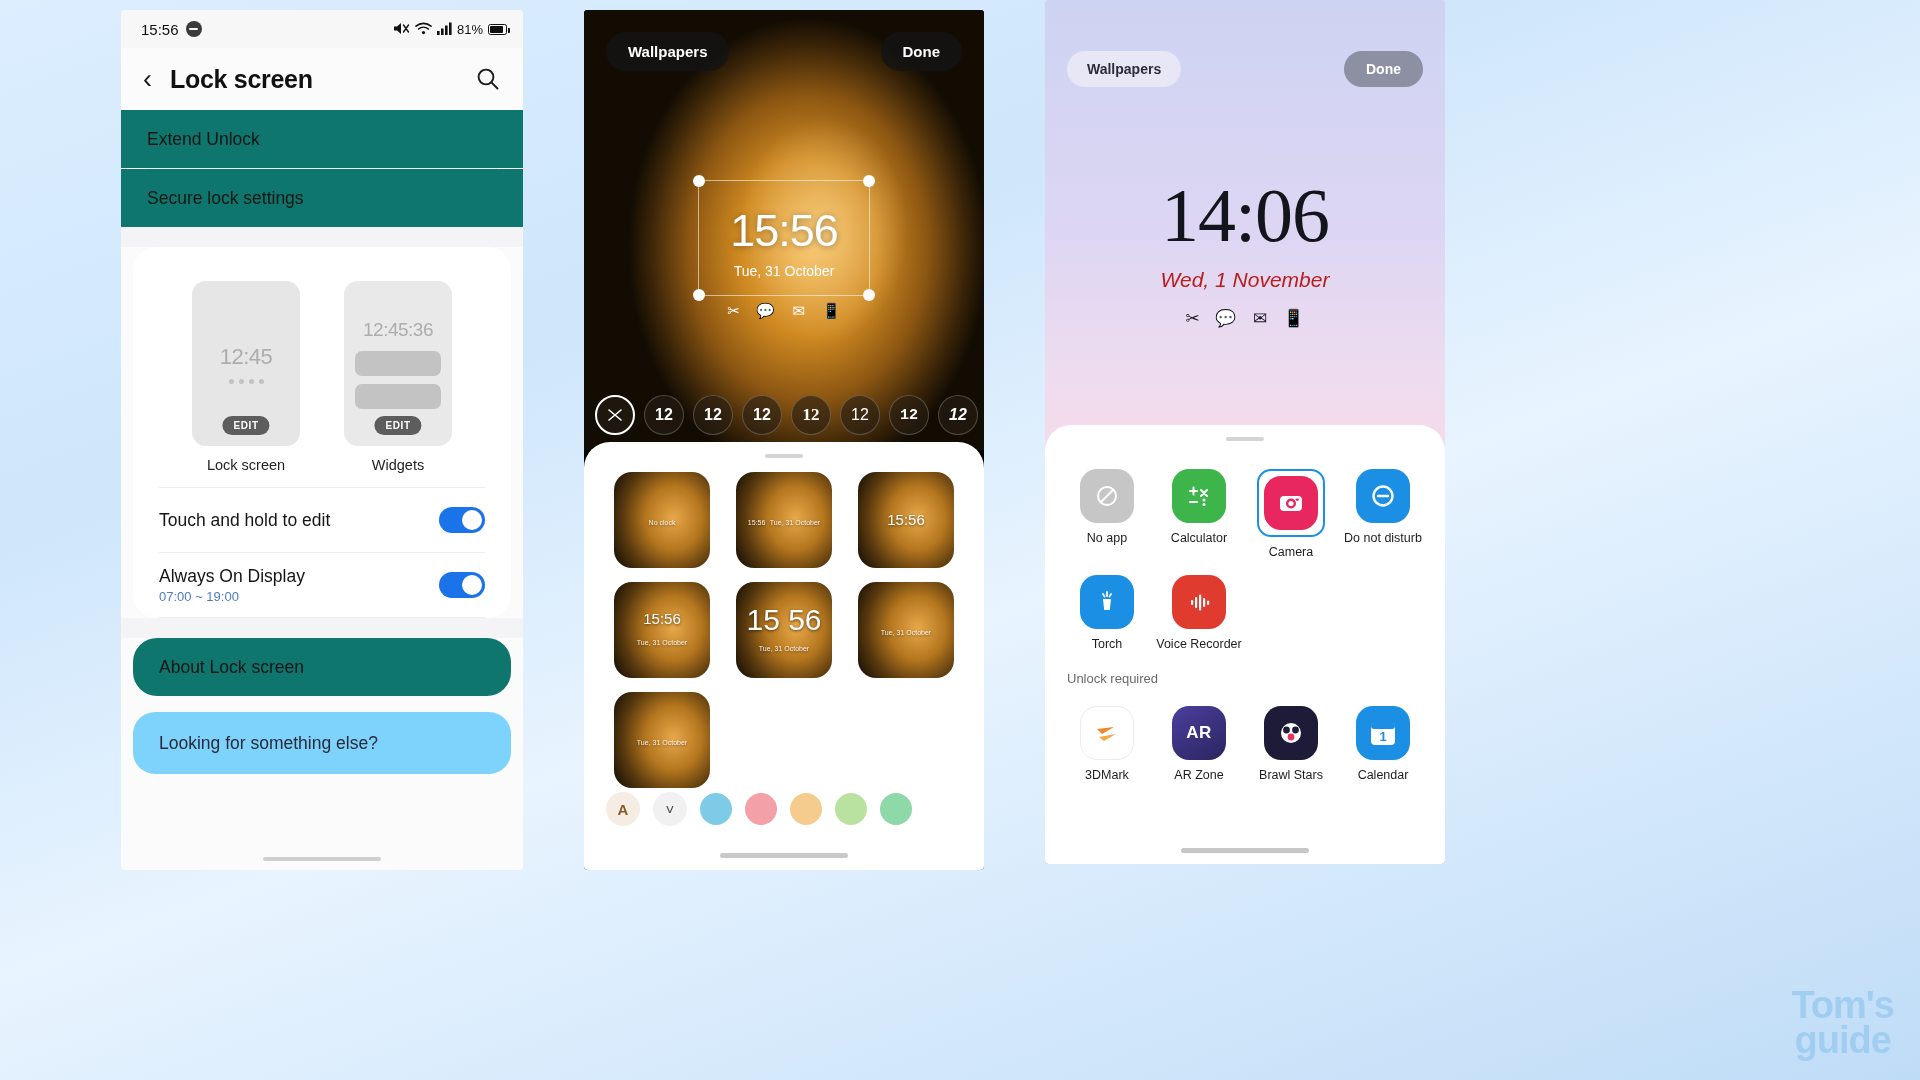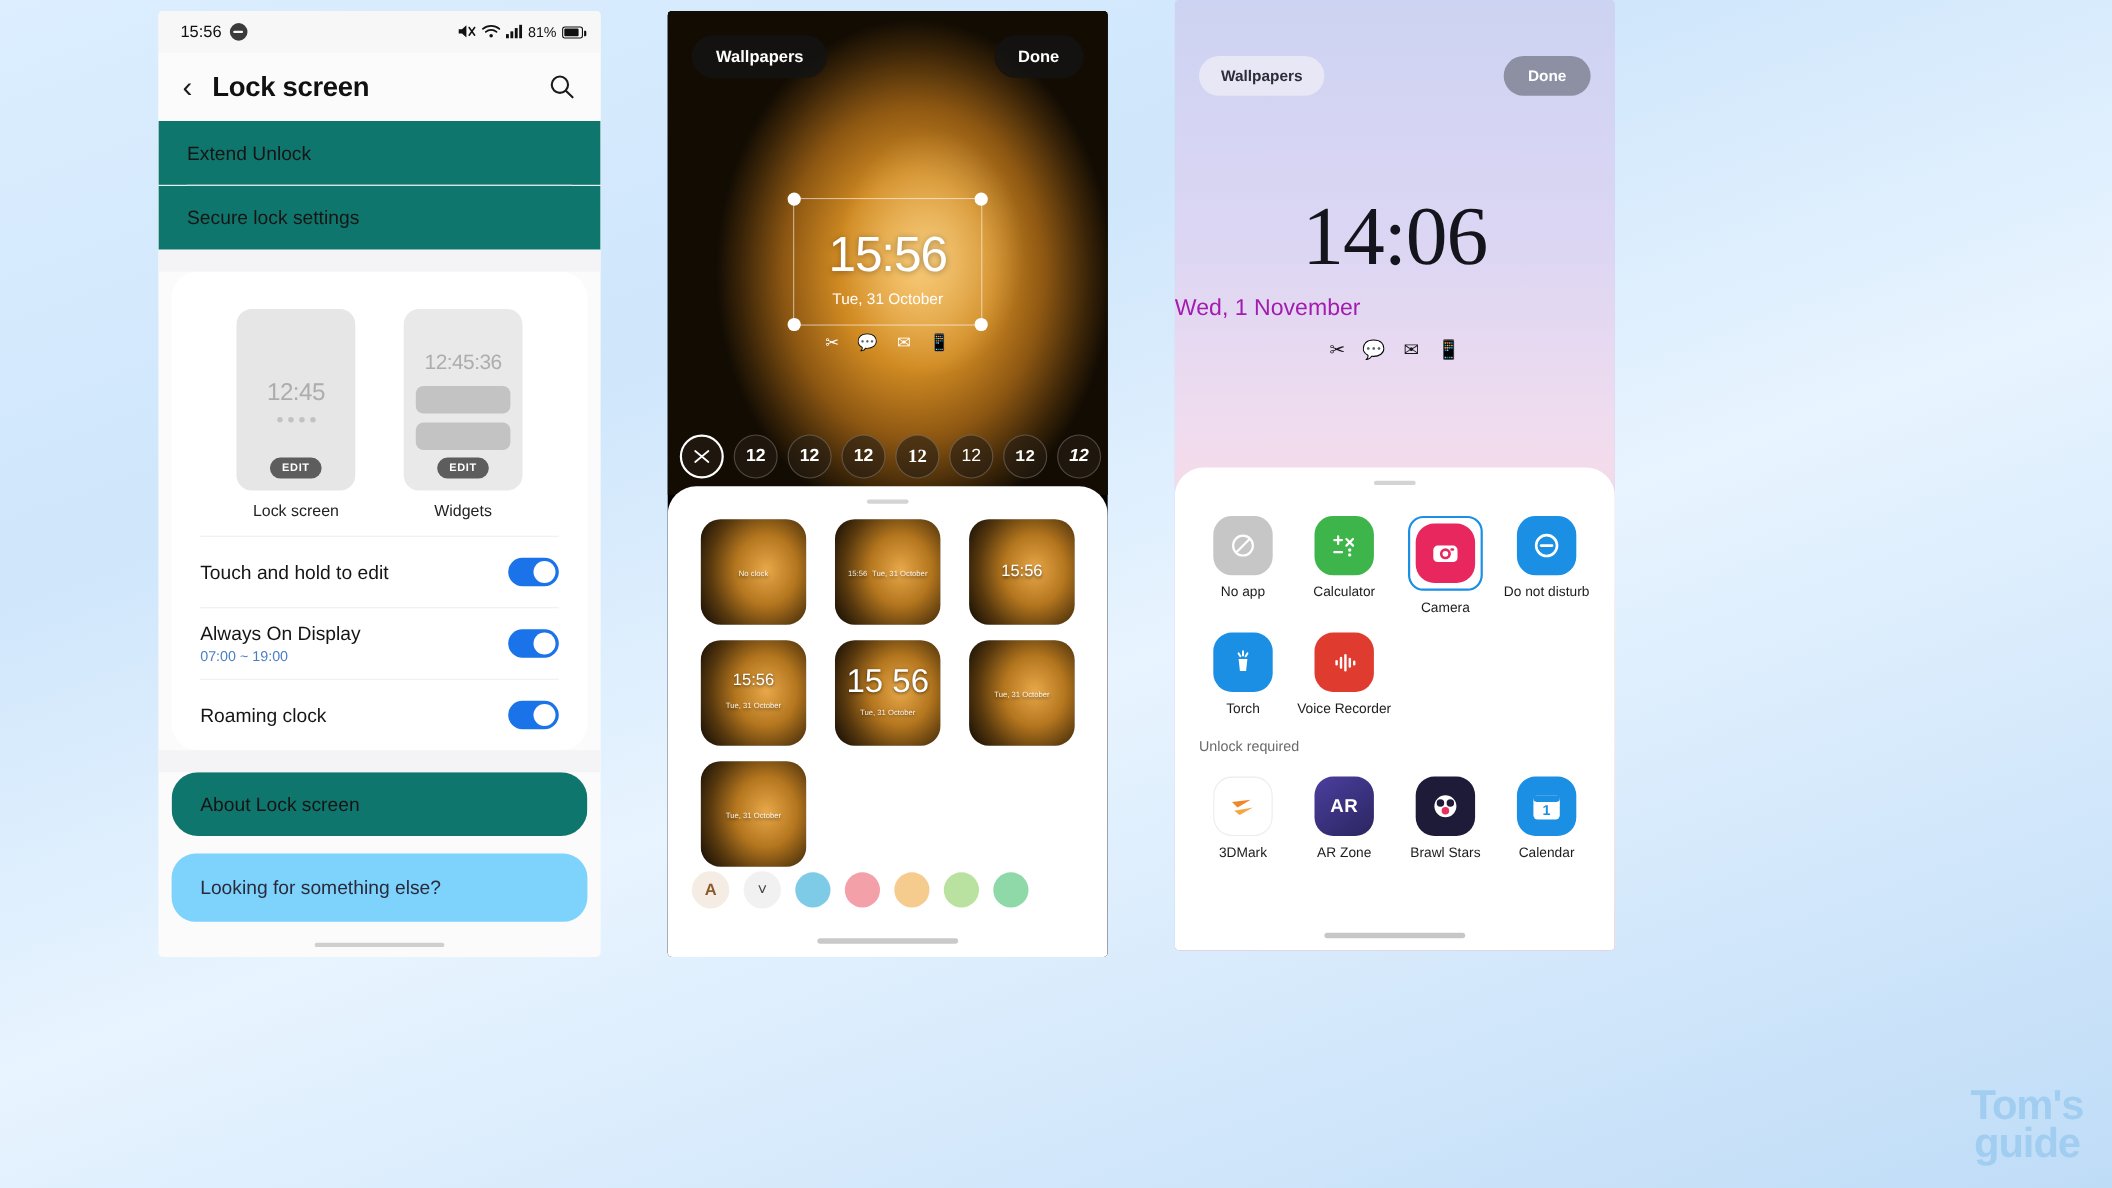--- a/index.html
+++ b/index.html
@@ -4,21 +4,21 @@
 <style>
   * { box-sizing: border-box; margin: 0; padding: 0; }
   html, body { width: 1920px; height: 1080px; overflow: hidden; }
   body {
     font-family: "Liberation Sans", sans-serif;
     background: linear-gradient(160deg, #dceeff 0%, #cfe6fb 30%, #e8f4ff 55%, #bfdcf7 100%);
     position: relative;
   }
 
   
-  .phone { position: absolute; overflow: hidden; margin-left: 23px; }
+  .phone { position: absolute; overflow: hidden; }
 
   
   #phone1 {
     left: 121px; top: 10px; width: 402px; height: 860px;
     background: #fbfbfb; border-radius: 4px;
   }
   .p1-status {
     height: 38px; display: flex; align-items: center;
     justify-content: space-between; padding: 0 16px 0 20px;
     background: #f7f7f7;
@@ -225,22 +225,22 @@
     display: flex; align-items: center; justify-content: space-between; padding: 0 22px; z-index: 4;
   }
   .pill-l { background: rgba(235,235,245,.82); color: #2e2e3a; font-size: 14px; font-weight: 600; padding: 10px 20px; border-radius: 20px; }
   .pill-d { background: rgba(120,124,140,.78); color: #fff; font-size: 14px; font-weight: 600; padding: 10px 22px; border-radius: 20px; }
   .p3-time {
     position: absolute; top: 172px; left: 0; right: 0; text-align: center;
     font-family: "Liberation Serif", serif; font-size: 76px; color: #14141c;
     letter-spacing: -1px; z-index: 3;
   }
   .p3-date {
-    position: absolute; top: 268px; left: 0; right: 0; text-align: left;
-    font-size: 21px; color: #a21caf; z-index: 3;
+    position: absolute; top: 268px; left: 0; right: 0; text-align: center;
+    font-size: 21px; color: #b91c1c; z-index: 3; font-style: italic;
   }
   .p3-shortcuts {
     position: absolute; top: 308px; left: 0; right: 0;
     display: flex; justify-content: center; gap: 16px; font-size: 17px; color: #16161e; z-index: 3;
   }
   .p3-sheet {
     position: absolute; left: 0; right: 0; top: 425px; bottom: 0;
     background: #fff; border-radius: 26px 26px 0 0; padding-top: 10px;
   }
   .app-grid {
@@ -372,26 +372,20 @@
 
     <div class="p1-toggle-row">
       <div class="p1-tl">
         <span class="p1-tl-main">Always On Display</span>
         <span class="p1-tl-sub">07:00 ~ 19:00</span>
       </div>
       <span class="sw"></span>
     </div>
     <div class="p1-div"></div>
 
-    <div class="p1-toggle-row">
-      <div class="p1-tl">
-        <span class="p1-tl-main">Roaming clock</span>
-      </div>
-      <span class="sw"></span>
-    </div>
   </div>
 
   <div class="p1-gap"></div>
 
   <div class="p1-group">
     <div class="p1-row">
       <span class="p1-row-label">About Lock screen</span>
     </div>
   </div>
 

